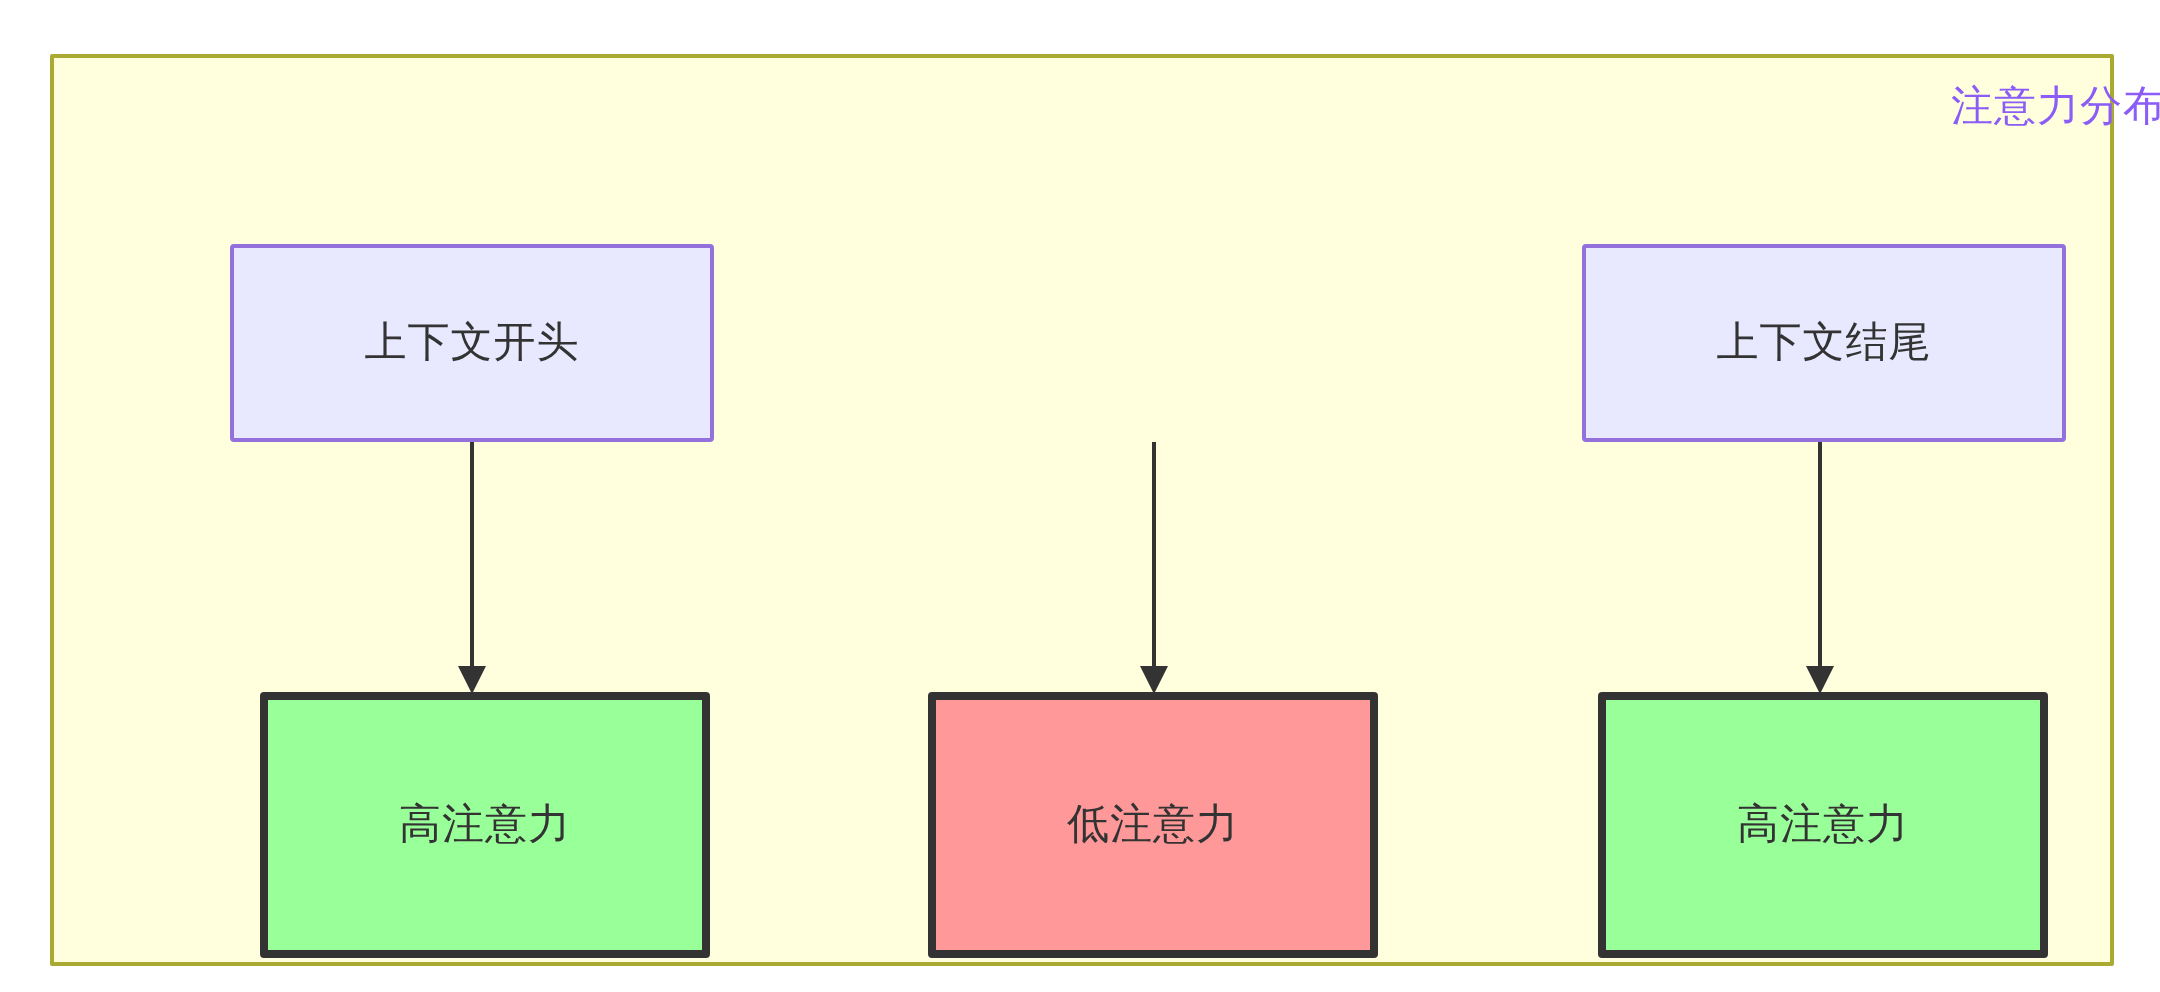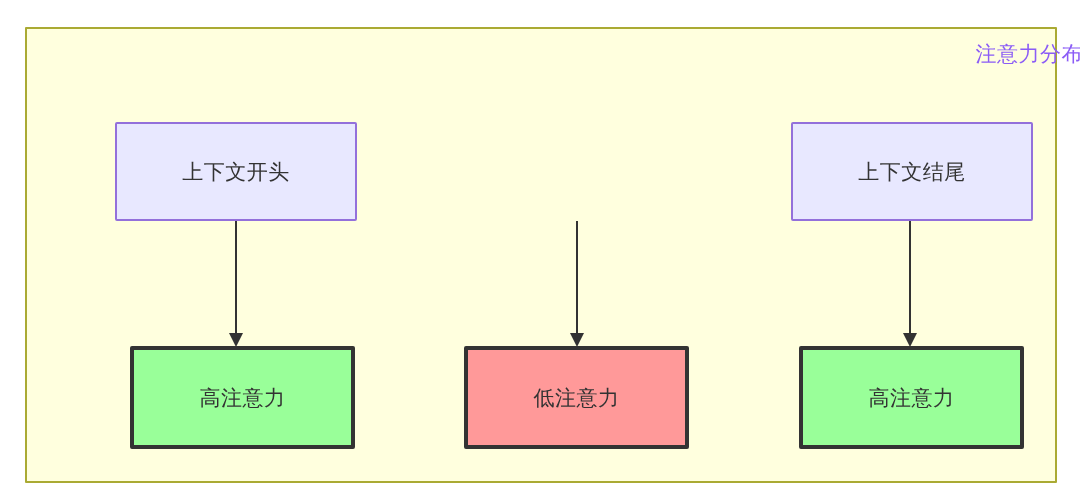--- a/index.html
+++ b/index.html
@@ -65,21 +65,21 @@
     border: 2px solid #9370db;
     border-radius: 2px;
     width: 242px;
     height: 99px;
   }
 
   .node.attention {
     border: 4px solid #333333;
     border-radius: 2px;
     width: 225px;
-    height: 103px;
+    height: 133px;
   }
 
   .node.attention.high { background: #99ff99; }
   .node.attention.low  { background: #ff9999; }
 
   
   .col1 { left: 88px; }
   .col2 { left: 429px; }
   .col3 { left: 764px; }
 

